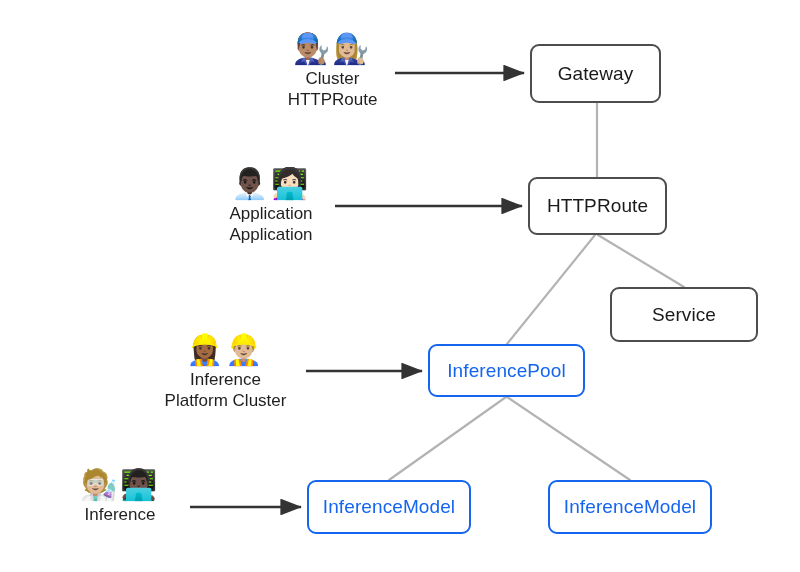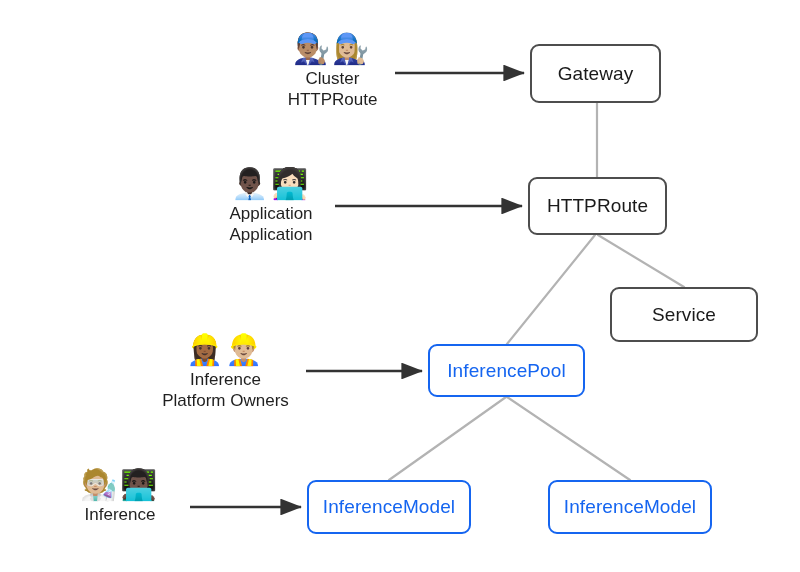--- a/index.html
+++ b/index.html
@@ -146,21 +146,21 @@
     <div class="actor-label">
       <span class="ln">Application</span>
       <span class="ln">Application</span>
     </div>
   </div>
 
   <div id="actor-inference-platform-owners" class="actor">
     <div class="actor-emoji">👷🏾‍♀️👷🏼‍♂️</div>
     <div class="actor-label">
       <span class="ln">Inference</span>
-      <span class="ln">Platform Owners</span>
+      <span class="ln">Platform Cluster</span>
     </div>
   </div>
 
   <div id="actor-inference-workload-owners" class="actor">
     <div class="actor-emoji">🧑🏼‍🔬👨🏿‍💻</div>
     <div class="actor-label">
       <span class="ln">Inference</span>
     </div>
   </div>
 

